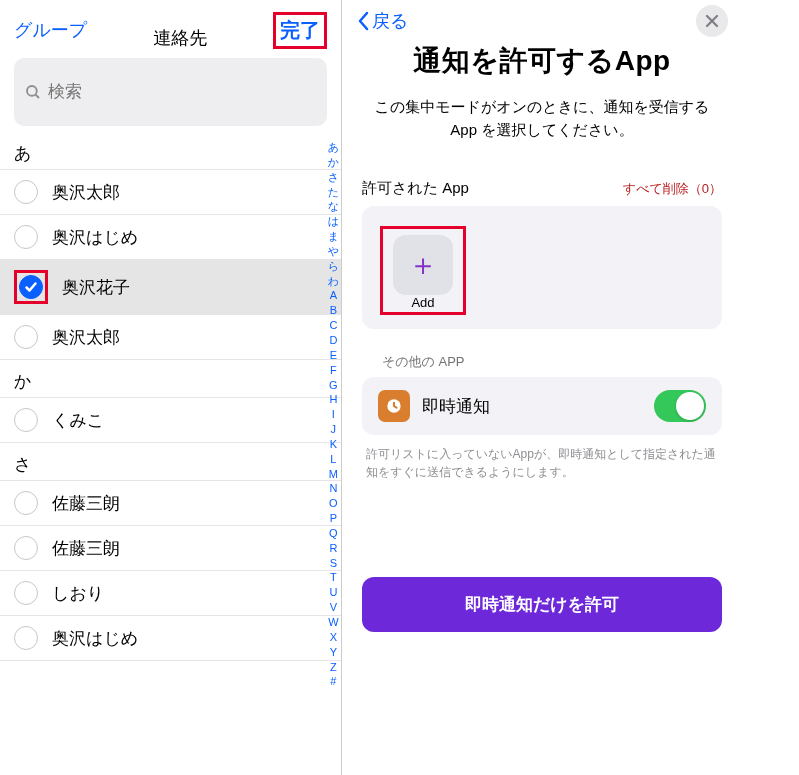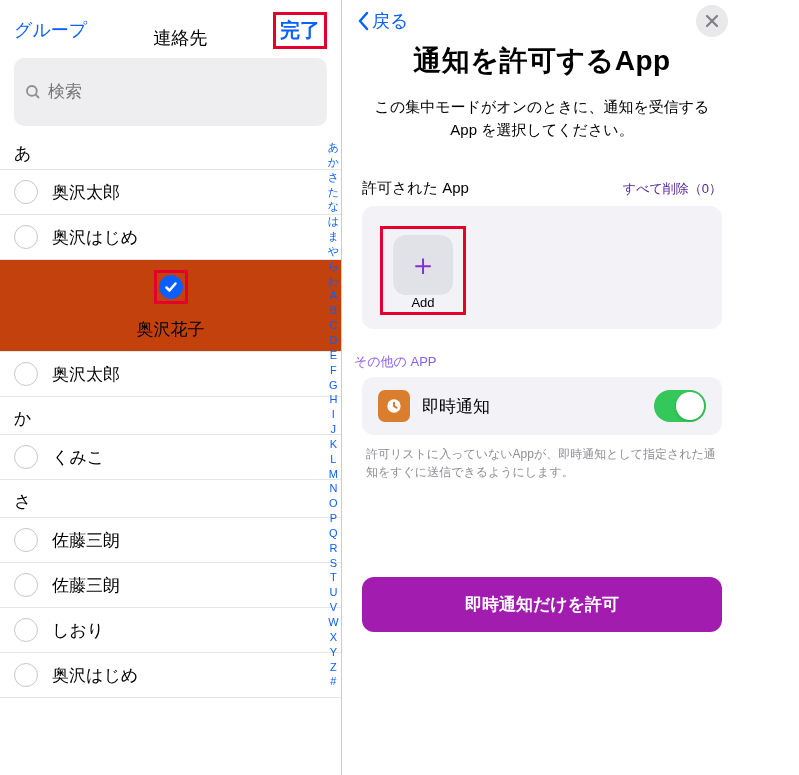--- a/index.html
+++ b/index.html
@@ -16,21 +16,21 @@
 .done-btn { color: #0a60ff; font-size: 20px; font-weight: 600; background: none; border: none; cursor: pointer; }
 
 .search-wrap { padding: 0 14px 6px; }
 .search { background: #eeeef0; border-radius: 10px; display: flex; align-items: center; padding: 24px 10px; gap: 6px; }
 .search-icon { width: 18px; height: 18px; color: #8e8e93; }
 .search input { border: none; background: transparent; font-size: 17px; color: #8e8e93; outline: none; flex: 1; }
 
 .list { flex: 1; overflow: hidden; position: relative; }
 .section-header { padding: 10px 14px 4px; font-size: 17px; color: #000; font-weight: 400; border-bottom: 1px solid #e5e5e7; }
 .contact-row { display: flex; align-items: center; padding: 10px 14px; gap: 14px; border-bottom: 1px solid #e5e5e7; margin-left: 0; }
-.contact-row.selected { background: #c2410c; flex-direction: column; }
+.contact-row.selected { background: #e5e5e5; }
 .radio { width: 24px; height: 24px; border: 1.5px solid #c7c7cc; border-radius: 50%; flex-shrink: 0; }
 .radio.checked { background: #0a60ff; border-color: #0a60ff; display: flex; align-items: center; justify-content: center; }
 .radio.checked svg { width: 14px; height: 14px; color: #fff; }
 .radio-box { border: 3px solid #e4002b; padding: 2px; }
 .radio-box .radio { margin: 0; }
 .name { font-size: 17px; }
 
 .index { position: absolute; right: 2px; top: 140px; display: flex; flex-direction: column; font-size: 11px; color: #0a60ff; line-height: 1.35; text-align: center; font-weight: 500; }
 
 
@@ -38,39 +38,39 @@
 .back { display: flex; align-items: center; gap: 2px; color: #0a60ff; font-size: 18px; background: none; border: none; cursor: pointer; }
 .back svg { width: 14px; height: 20px; }
 .close { width: 32px; height: 32px; border-radius: 50%; background: #e9e9eb; display: flex; align-items: center; justify-content: center; border: none; cursor: pointer; color: #7f7f85; }
 .close svg { width: 14px; height: 14px; }
 
 .r-title { font-size: 28px; font-weight: 700; text-align: center; letter-spacing: 0.5px; }
 .r-sub { font-size: 15px; text-align: center; margin: 16px 30px 0; line-height: 1.5; }
 
 .sec-line { display: flex; justify-content: space-between; align-items: flex-end; margin: 38px 20px 8px; }
 .sec-label { font-size: 15px; }
-.clear { color: #4c1d95; font-size: 13px; background: none; border: none; cursor: pointer; }
+.clear { color: #b91c1c; font-size: 13px; background: none; border: none; cursor: pointer; }
 
 .card { background: #f2f2f7; margin: 0 20px; border-radius: 12px; padding: 20px 18px 14px; }
 .add-wrap { border: 3px solid #e4002b; display: inline-flex; flex-direction: column; align-items: center; padding: 6px 10px 2px; }
 .add-tile { width: 60px; height: 60px; background: #e1e1e8; border-radius: 13px; display: flex; align-items: center; justify-content: center; cursor: pointer; }
 .plus { font-size: 30px; color: #8531c8; font-weight: 300; line-height: 1; }
 .add-label { font-size: 13px; color: #000000; margin-top: 0; }
 
-.other-label { margin: 24px 12px 6px; font-size: 13px; color: #8b5cf6; }
+.other-label { margin: 24px 40px 6px; font-size: 13px; color: #737373; }
 .card2 { background: #f2f2f7; margin: 0 20px; border-radius: 12px; padding: 13px 16px; display: flex; align-items: center; gap: 12px; }
 .app-icon { width: 32px; height: 32px; background: #d97d2f; border-radius: 7px; display: flex; align-items: center; justify-content: center; }
 .app-icon svg { width: 20px; height: 20px; color: #fff; }
 .app-name { flex: 1; font-size: 17px; }
 .toggle { width: 52px; height: 32px; background: #34c759; border-radius: 16px; position: relative; cursor: pointer; }
 .knob { width: 28px; height: 28px; background: #fff; border-radius: 50%; position: absolute; right: 2px; top: 2px; box-shadow: 0 1px 3px rgba(0,0,0,.2); }
 
 .footnote { margin: 10px 24px 0; font-size: 12px; color: #8e8e93; line-height: 1.5; }
 
-.primary-btn { margin: 96px 20px 0; background: #a21caf; color: #fff; border: none; border-radius: 12px; padding: 16px; font-size: 17px; font-weight: 600; cursor: pointer; }
+.primary-btn { margin: 96px 20px 0; background: #6d28d9; color: #fff; border: none; border-radius: 12px; padding: 16px; font-size: 17px; font-weight: 600; cursor: pointer; }
 .secondary-btn { margin: 14px 20px 0; background: none; color: #0a60ff; border: none; padding: 8px; font-size: 17px; cursor: pointer; text-align: center; }
 </style>
 </head>
 <body>
 
 <div class="panel left">
   <div class="left-header">
     <button class="grp-btn">グループ</button>
     <div class="title">連絡先</div>
     <div class="done-wrap">

